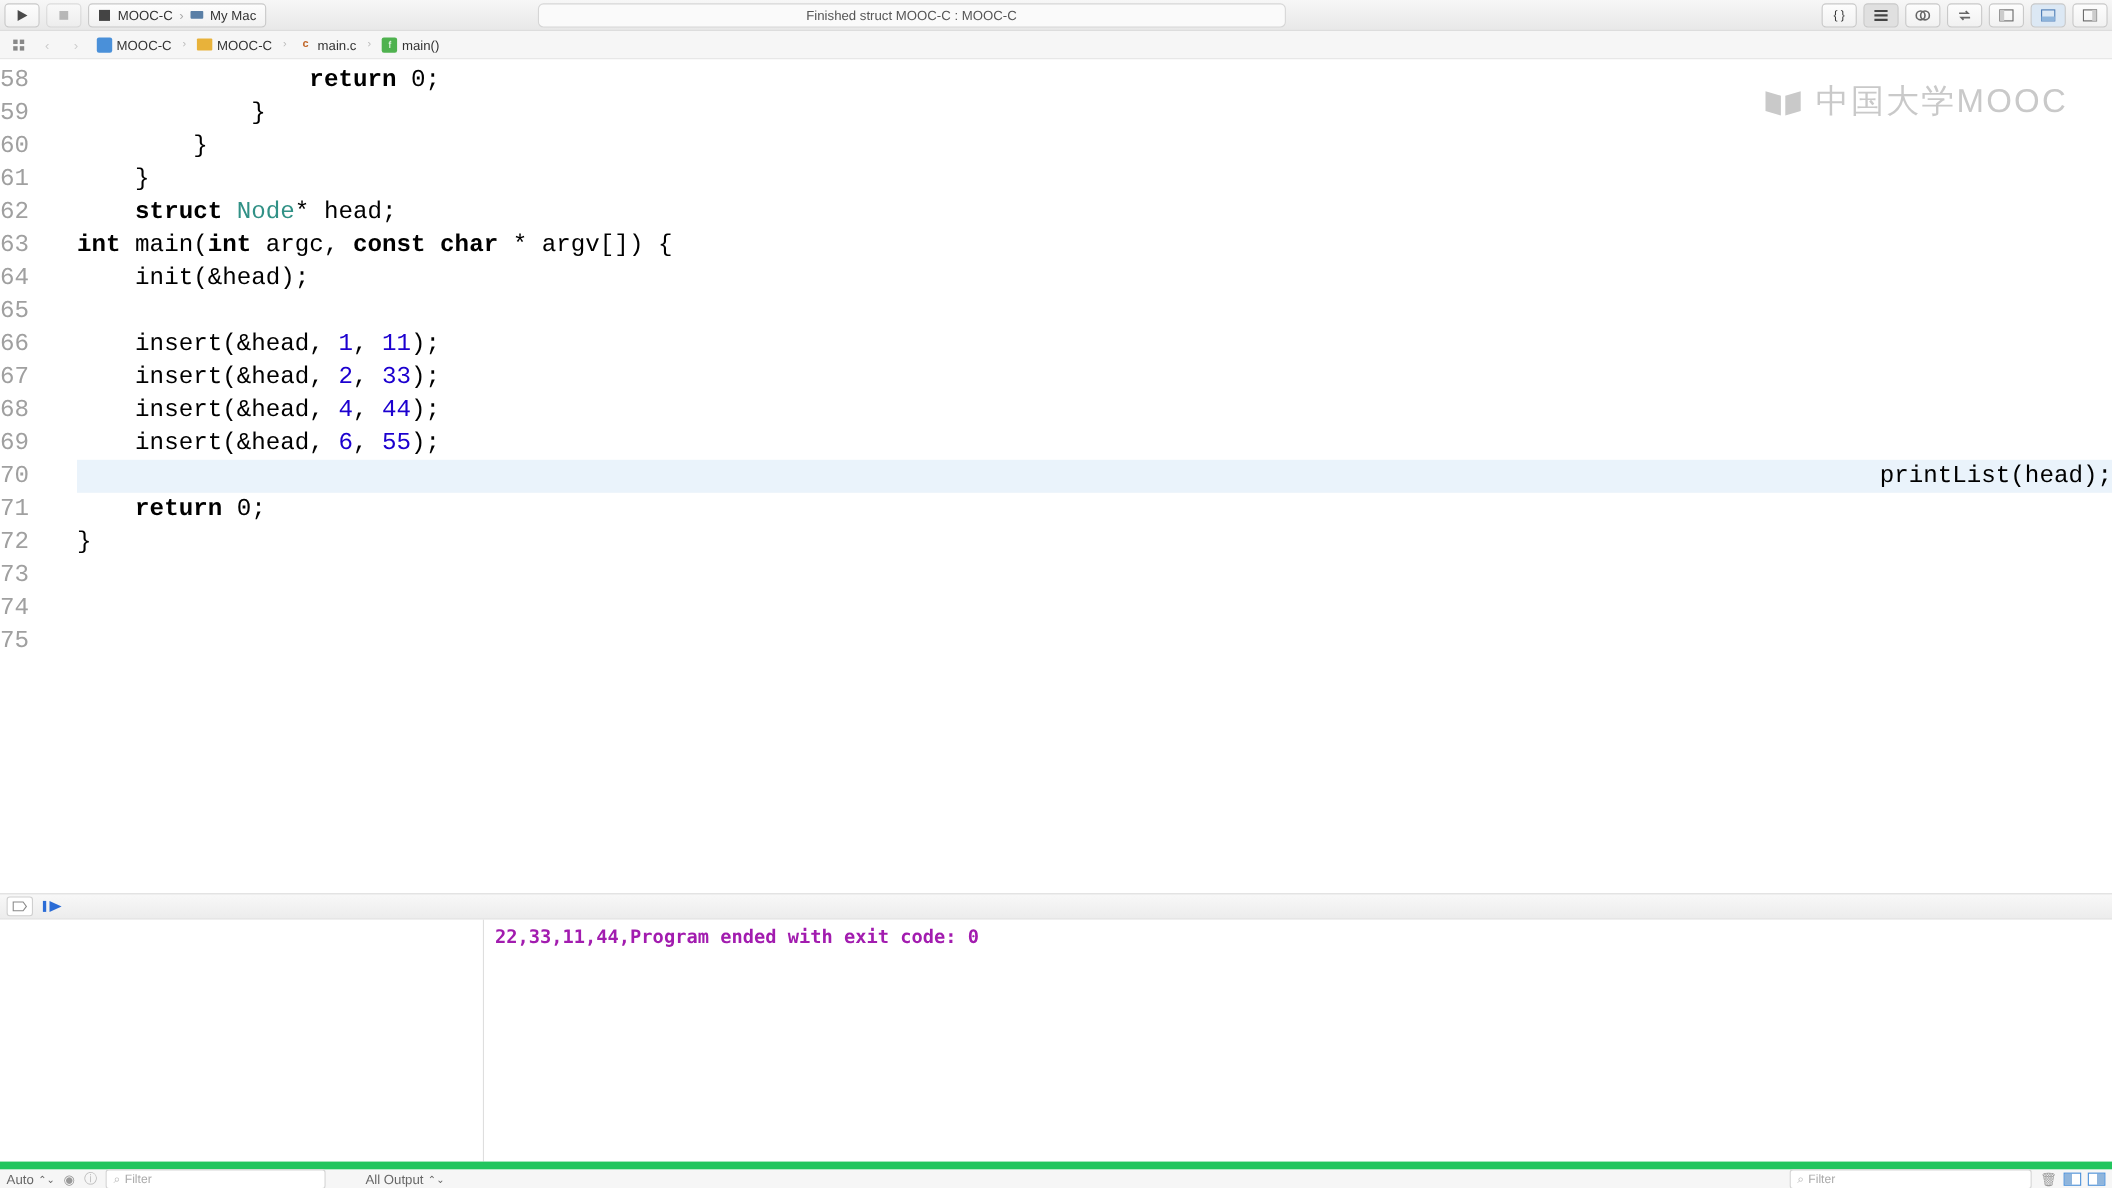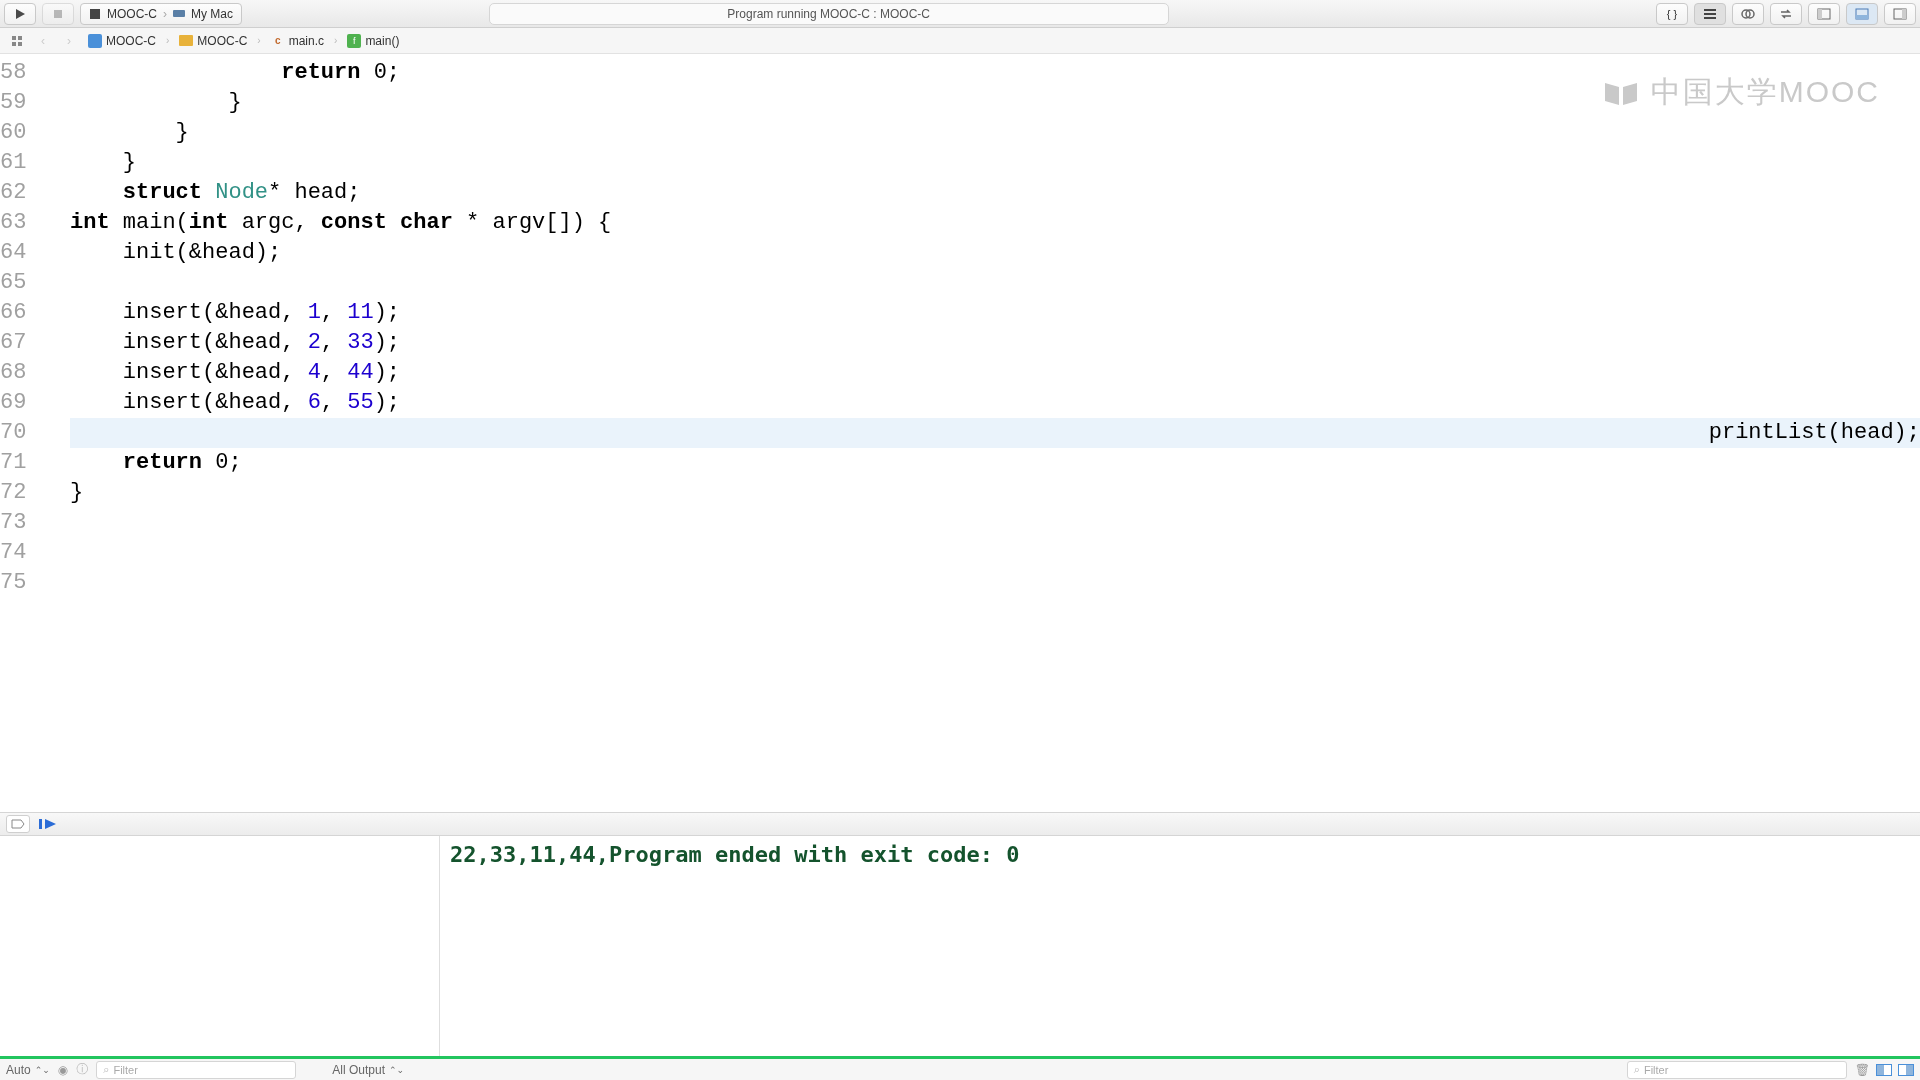--- a/index.html
+++ b/index.html
@@ -170,30 +170,30 @@
 .variables-pane {
   width: 440px;
   border-right: 1px solid #dedede;
   background: #fff;
 }
 .console-pane {
   flex: 1;
   background: #fff;
   padding: 6px 10px;
   font-family: Menlo, Monaco, monospace;
-  font-size: 22px;
+  font-size: 17px;
   font-weight: 600;
-  color: #14532d;
+  color: #a21caf;
 }
 
 
 .bottom-strip {
   height: 24px;
   background: #f6f6f6;
-  border-top: 3px solid #22c55e;
+  border-top: 7px solid #22c55e;
   display: flex;
   align-items: center;
   padding: 0 6px;
   gap: 8px;
   font-size: 12px;
   color: #666;
 }
 .filter-input {
   height: 18px;
   border: 1px solid #d5d5d5;
@@ -234,21 +234,21 @@
       </svg>
     <span>MOOC-C</span>
     <span class="scheme-sep">›</span>
     <svg width="12" height="8" viewBox="0 0 12 8">
         <rect x="0" y="0" width="12" height="7" rx="1" fill="#5a7fa6"></rect>
       </svg>
     <span>My Mac</span>
   </div>
 
   <div class="status-bar">
-    <span>Program running MOOC-C : MOOC-C</span>
+    <span>Finished struct MOOC-C : MOOC-C</span>
   </div>
 
   <div class="right-tb-group">
     <div class="tb-btn">
       <span>{ }</span>
     </div>
     <div class="tb-btn" style="background:#e0e0e0;">
       <svg width="14" height="12" viewBox="0 0 14 12">
           <path d="M1 2h12M1 6h12M1 10h12" stroke="#444" stroke-width="2"></path>
         </svg>

